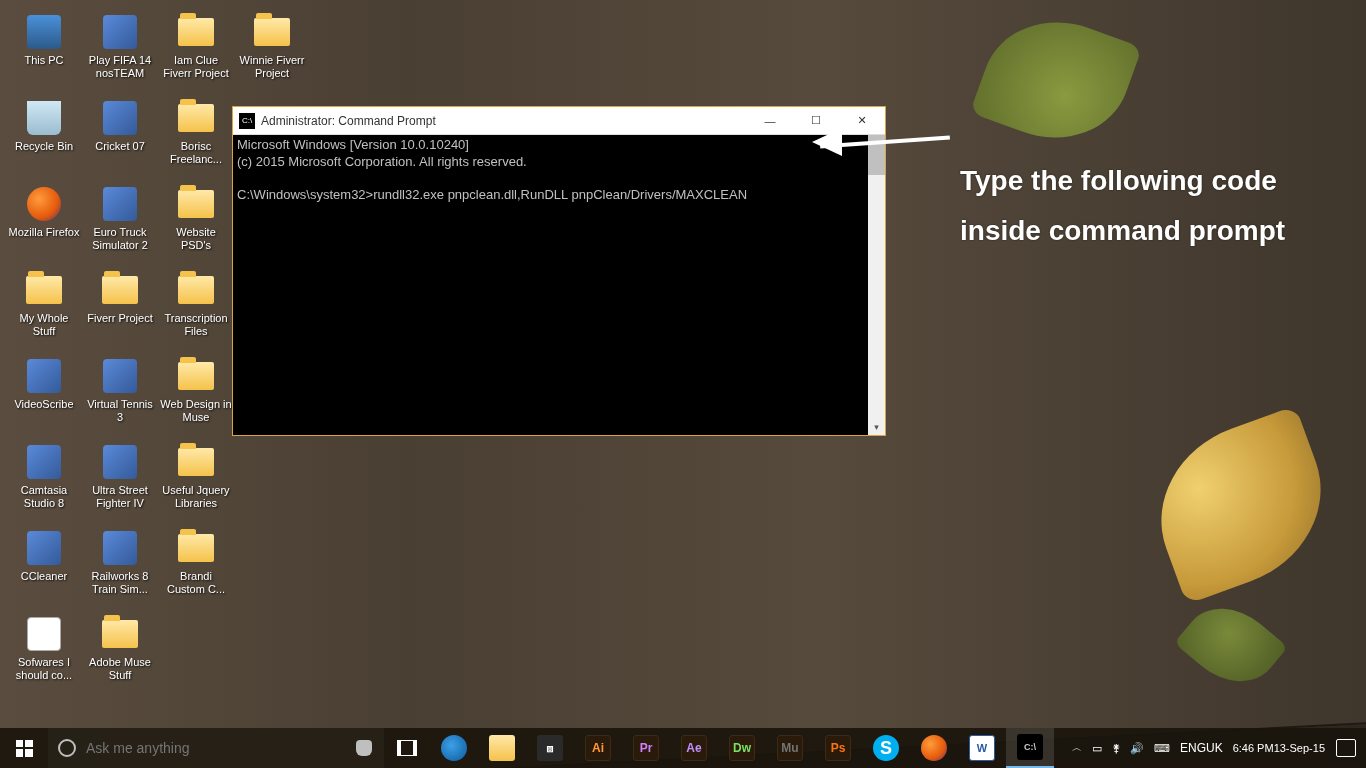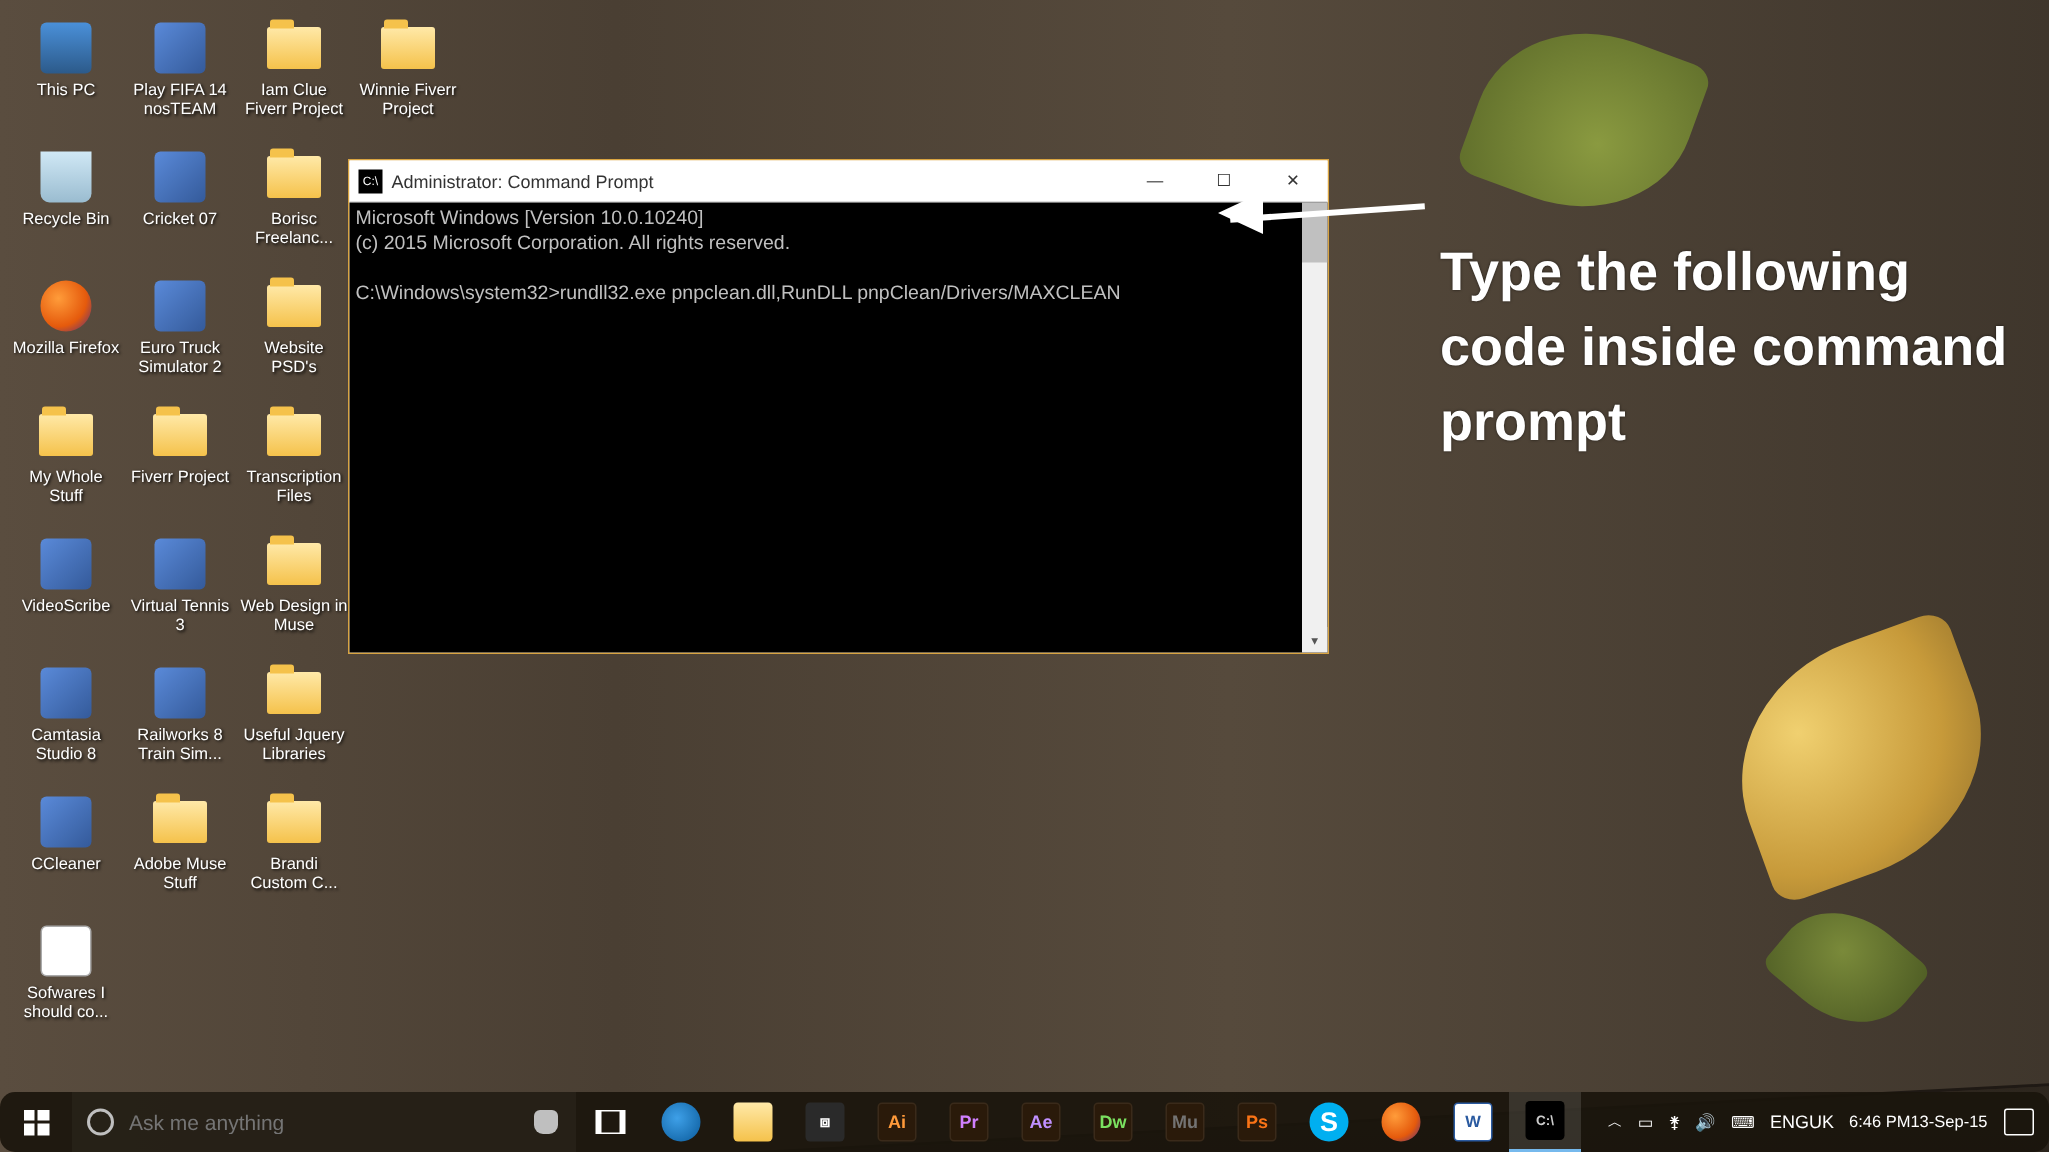--- a/index.html
+++ b/index.html
@@ -44,27 +44,27 @@
 .cmdicon{width:16px;height:16px;background:#000;margin-right:6px;display:flex;align-items:center;justify-content:center;font-size:8px;color:#fff;}
 .cmdtitle .t{font-size:12px;color:#333;flex:1;}
 .winbtns{display:flex;height:100%;}
 .winbtn{width:46px;height:100%;display:flex;align-items:center;justify-content:center;font-size:11px;color:#333;}
 .cmdbody{flex:1;background:#000;color:#c0c0c0;font-family:Consolas,"Courier New",monospace;font-size:13px;line-height:16px;padding:2px 4px;position:relative;white-space:pre;overflow:hidden;}
 .cmdbody .scrollbar{position:absolute;right:0;top:0;bottom:0;width:17px;background:#f0f0f0;}
 .cmdbody .sbthumb{position:absolute;right:0;top:0;width:17px;height:40px;background:#c0c0c0;}
 .cmdbody .sbdown{position:absolute;right:0;bottom:0;width:17px;height:17px;background:#f0f0f0;display:flex;align-items:center;justify-content:center;font-size:9px;color:#555;}
 
 
-.annotation{position:absolute;left:960px;top:156px;width:380px;color:#fff;font-family:"Century Gothic","Segoe UI",sans-serif;font-weight:700;font-size:36px;line-height:50px;text-shadow:0 0 2px rgba(0,0,0,.6);}
+.annotation{position:absolute;left:960px;top:156px;width:380px;color:#fff;font-family:"Century Gothic","Segoe UI",sans-serif;font-weight:700;font-size:28px;line-height:50px;text-shadow:0 0 2px rgba(0,0,0,.6);}
 .arrow{position:absolute;left:820px;top:140px;}
 .arrowline{width:130px;height:4px;background:#fff;transform:rotate(-4deg);}
 .arrowhead{position:absolute;left:-8px;top:-12px;width:0;height:0;border-right:30px solid #fff;border-top:14px solid transparent;border-bottom:14px solid transparent;}
 
 
-.taskbar{position:absolute;left:0;right:0;bottom:0;height:40px;background:rgba(26,21,12,.92);display:flex;align-items:stretch;border-radius:10px;}
+.taskbar{position:absolute;left:0;right:0;bottom:0;height:40px;background:rgba(26,21,12,.92);display:flex;align-items:stretch;}
 .start{width:48px;display:flex;align-items:center;justify-content:center;}
 .startlogo{width:17px;height:17px;display:grid;grid-template:1fr 1fr/1fr 1fr;gap:2px;}
 .startlogo span{background:#fff;}
 .search{flex:0 0 336px;background:rgba(40,35,25,.8);display:flex;align-items:center;padding:0 6px;}
 .search .circ{width:18px;height:18px;border:2px solid #bfbfbf;border-radius:50%;margin:0 10px 0 4px;}
 .search input{flex:1;background:transparent;border:none;outline:none;color:#ccc;font-size:14px;}
 .search .mic{width:16px;height:16px;margin:0 6px;background:#bfbfbf;border-radius:4px 4px 6px 6px;}
 .taskview{width:46px;display:flex;align-items:center;justify-content:center;}
 .taskview .tv{width:20px;height:16px;border:1px solid #fff;border-left:4px solid #fff;border-right:4px solid #fff;}
 .tbicons{display:flex;}
@@ -184,20 +184,26 @@
       <div class="dicon">
         <div class="ic">
           <div class="generic-ico exe"></div>
         </div>
         <div class="lbl">Virtual Tennis 3</div>
       </div>
       <div class="dicon">
         <div class="ic">
           <div class="generic-ico exe"></div>
         </div>
+        <div class="lbl">Ultra Street Fighter IV</div>
+      </div>
+      <div class="dicon">
+        <div class="ic">
+          <div class="generic-ico exe"></div>
+        </div>
         <div class="lbl">Railworks 8 Train Sim...</div>
       </div>
       <div class="dicon">
         <div class="ic">
           <div class="folder-ico"></div>
         </div>
         <div class="lbl">Adobe Muse Stuff</div>
       </div>
     </div>
     <div class="dcol">

